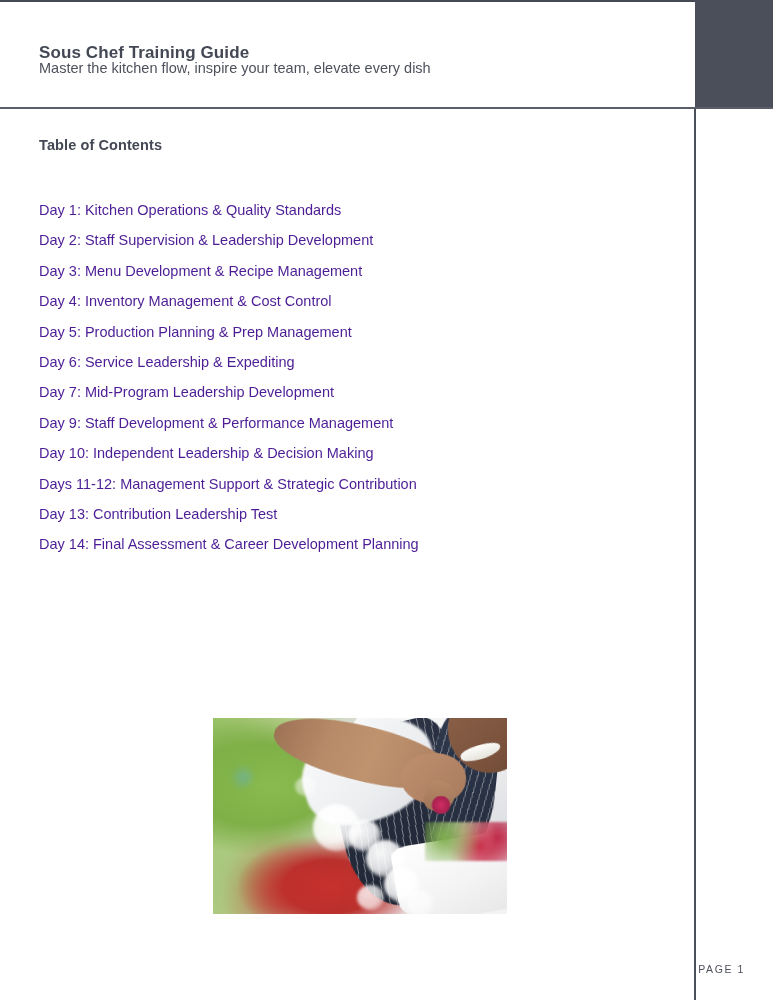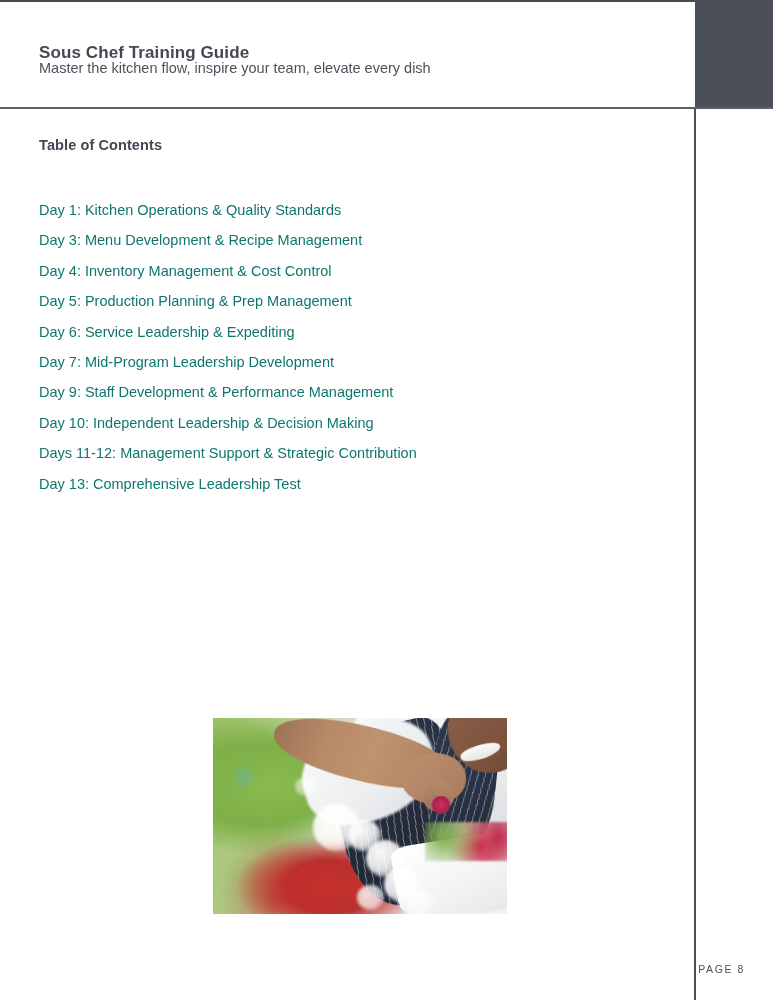--- a/index.html
+++ b/index.html
@@ -105,21 +105,21 @@
   .toc-list {
     position: absolute;
     left: 39px;
     top: 86px;
     width: 600px;
     list-style: none;
   }
 
   .toc-item {
     font-size: 14.5px;
-    color: #0f766e;
+    color: #4c1d95;
     line-height: 30.4px;
     height: 30.4px;
     white-space: nowrap;
   }
 
   
   .photo-frame {
     position: absolute;
     left: 213px;
     top: 609px;
@@ -330,29 +330,31 @@
   <div class="header-rule"></div>
 
   <div class="side-rule"></div>
 
   <div class="content">
 
     <div class="toc-heading">Table of Contents</div>
 
     <ul class="toc-list">
       <li class="toc-item">Day 1: Kitchen Operations &amp; Quality Standards</li>
+      <li class="toc-item">Day 2: Staff Supervision &amp; Leadership Development</li>
       <li class="toc-item">Day 3: Menu Development &amp; Recipe Management</li>
       <li class="toc-item">Day 4: Inventory Management &amp; Cost Control</li>
       <li class="toc-item">Day 5: Production Planning &amp; Prep Management</li>
       <li class="toc-item">Day 6: Service Leadership &amp; Expediting</li>
       <li class="toc-item">Day 7: Mid-Program Leadership Development</li>
       <li class="toc-item">Day 9: Staff Development &amp; Performance Management</li>
       <li class="toc-item">Day 10: Independent Leadership &amp; Decision Making</li>
       <li class="toc-item">Days 11-12: Management Support &amp; Strategic Contribution</li>
-      <li class="toc-item">Day 13: Comprehensive Leadership Test</li>
+      <li class="toc-item">Day 13: Contribution Leadership Test</li>
+      <li class="toc-item">Day 14: Final Assessment &amp; Career Development Planning</li>
     </ul>
 
     <div class="photo-frame">
       <div class="photo">
         <div class="ph-base"></div>
         <div class="ph-blue"></div>
         <div class="ph-jacket"></div>
         <div class="ph-apron"></div>
         <div class="ph-apron2"></div>
         <div class="ph-jacket2"></div>
@@ -370,15 +372,15 @@
         <div class="bokeh b2"></div>
         <div class="bokeh b3"></div>
         <div class="bokeh b4"></div>
         <div class="bokeh b5"></div>
         <div class="bokeh b7"></div>
       </div>
     </div>
 
   </div>
 
-  <div class="page-number">PAGE 8</div>
+  <div class="page-number">PAGE 1</div>
 
 </div>
 
 </body></html>

